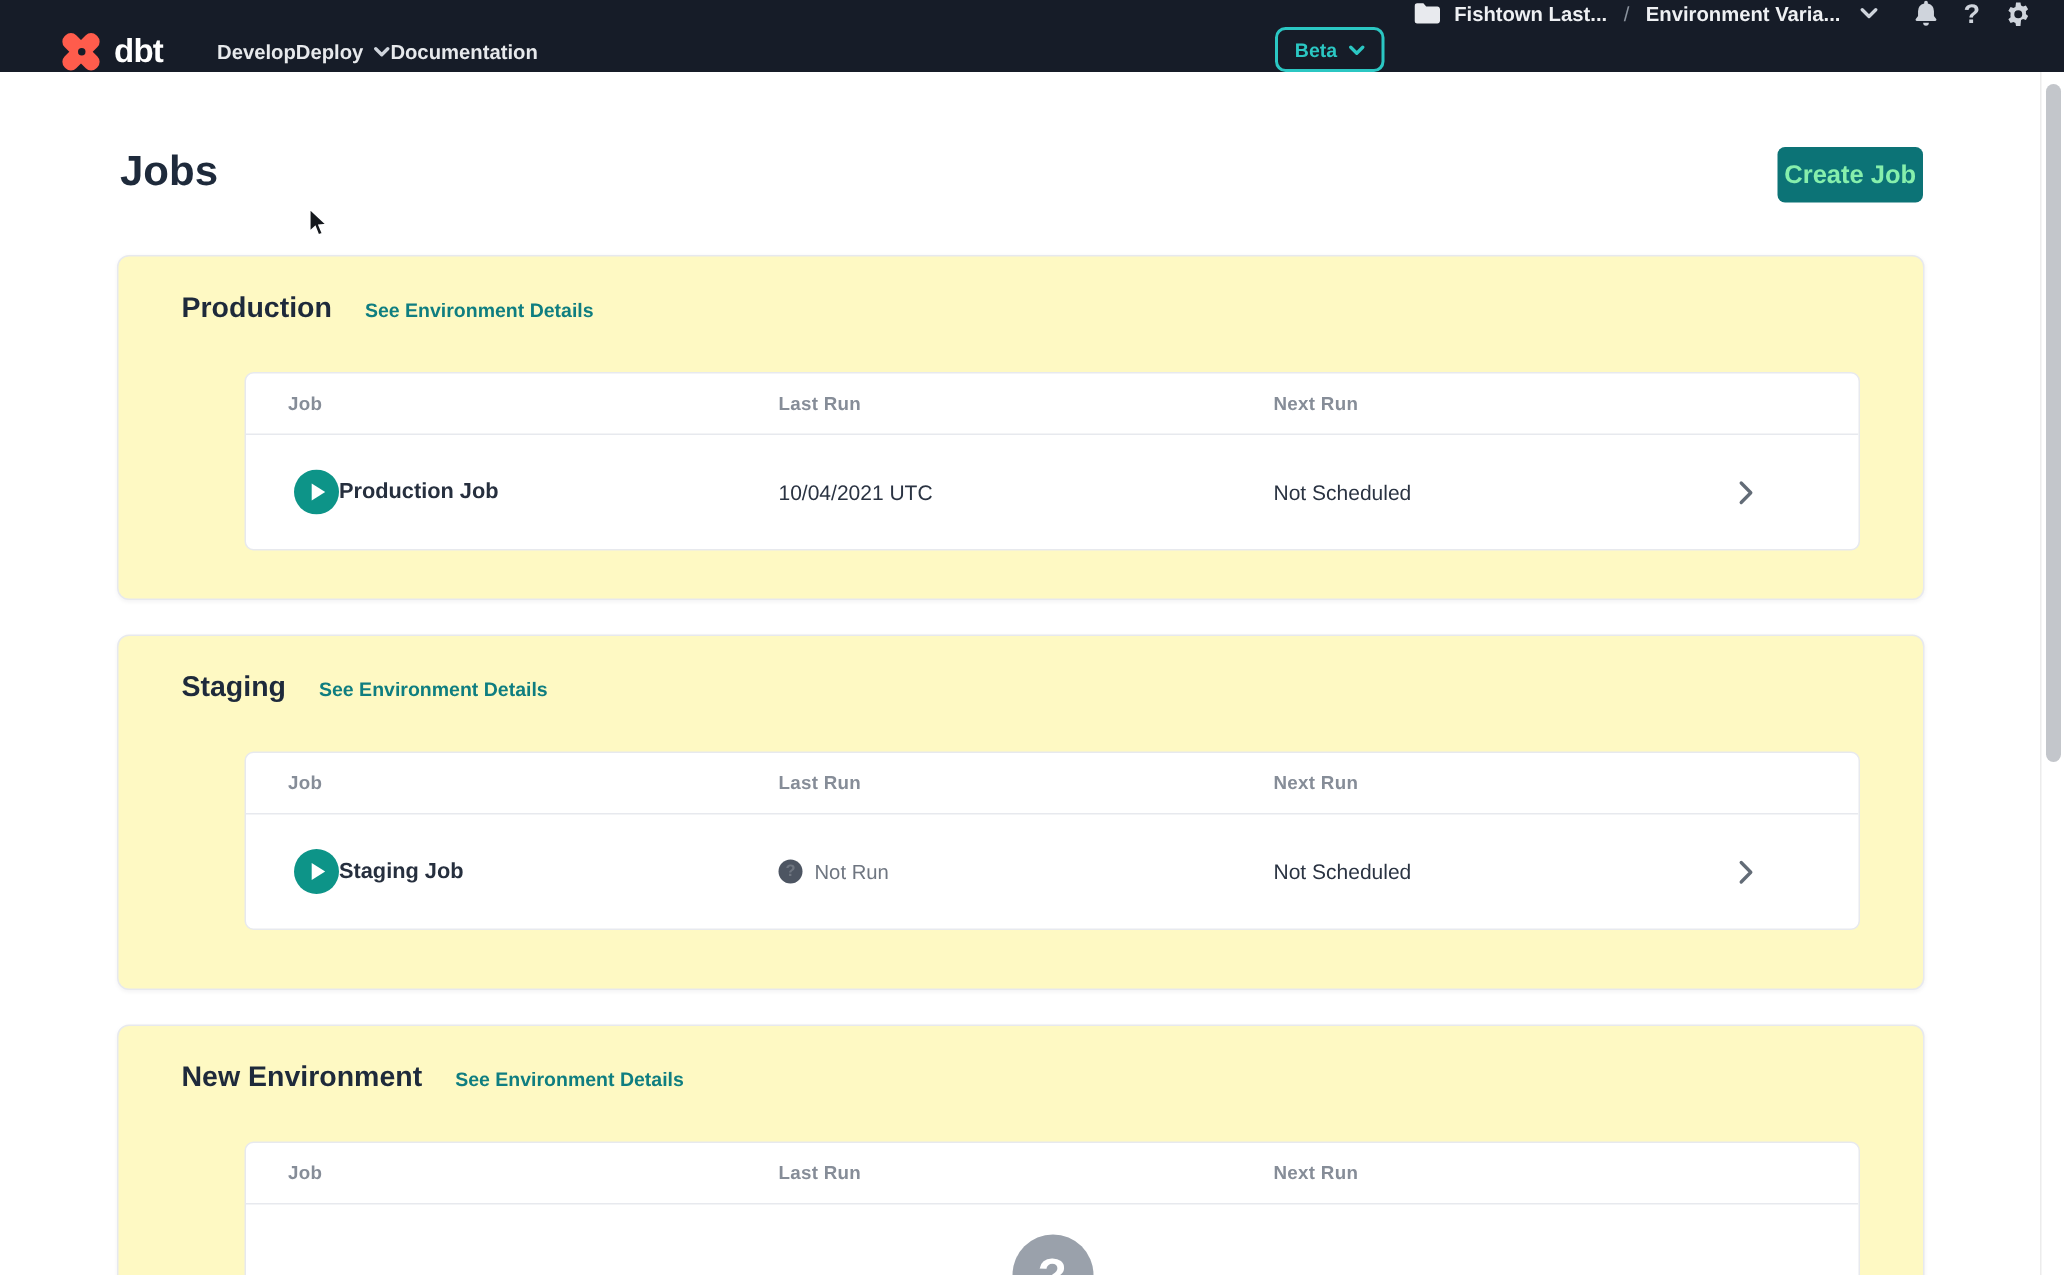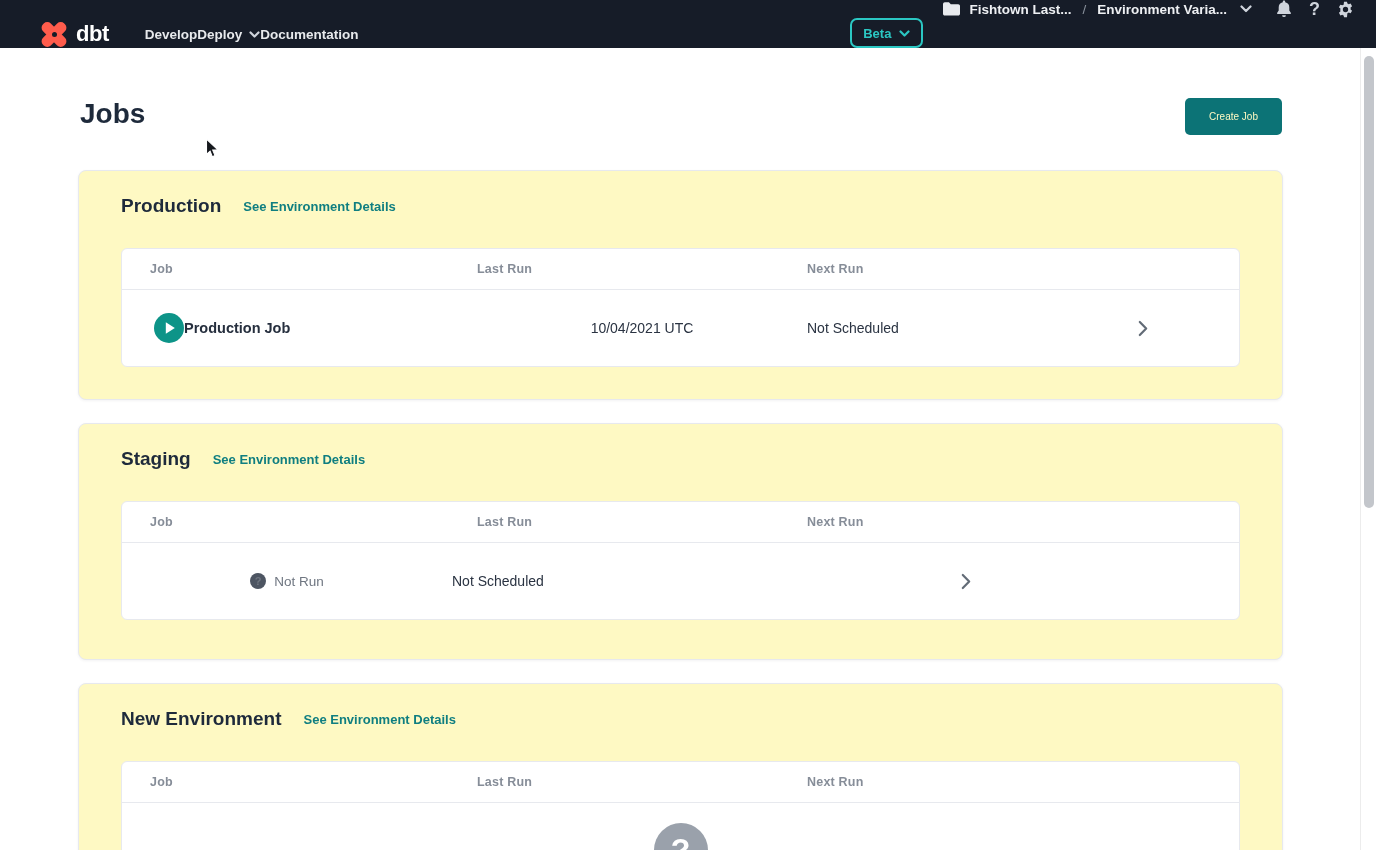--- a/index.html
+++ b/index.html
@@ -35,48 +35,48 @@
   .bc-sep { color:#8b939e; font-weight:400; padding:0 2px; }
   .bc-item { cursor:pointer; }
   .nav-icons { display:flex; align-items:center; gap:17px; margin-left:4px; }
   .nav-icons .icon-btn { background:none; border:none; cursor:pointer; display:flex;
                          align-items:center; justify-content:center; color:#cfd4dc; }
   .help-glyph { color:#cfd4dc; font-size:18px; font-weight:700; font-family:inherit; }
 
   
   .page-title { position:absolute; left:80px; top:98px; font-size:28px; font-weight:700; color:#1e2a3b; }
   .create-job { position:absolute; left:1185px; top:98px; width:97px; height:37px;
-                background:#0c7376; color:#fef9c3; border:none; border-radius:5px;
-                font-size:10px; font-weight:400; font-family:inherit; cursor:pointer; }
+                background:#0c7376; color:#86efac; border:none; border-radius:5px;
+                font-size:17px; font-weight:700; font-family:inherit; cursor:pointer; }
 
   
   .card { position:absolute; left:78px; width:1205px; background:#fef9c3;
           border:1px solid #e7e9ee; border-radius:8px;
           box-shadow:0 1px 3px rgba(16,24,40,0.05); padding:22px 42px; }
   #card-production { top:170px; height:230px; }
   #card-staging    { top:423px; height:237px; }
   #card-new        { top:683px; height:420px; }
   .card-head { display:flex; align-items:center; gap:22px; margin-bottom:31px; margin-top:2px; }
   .card-head h2 { font-size:19px; font-weight:700; color:#1e2a3b; }
   .env-link { font-size:13px; font-weight:700; color:#0f7e80; text-decoration:none; cursor:pointer; }
 
-  .jobtable { border:1px solid #e7e9ee; border-radius:6px; overflow:hidden; background:#fff; }
+  .jobtable { border:1px solid #e7e9ee; border-radius:6px; overflow:hidden; background:#fff;margin-left:42px; }
   .jt-header { display:flex; align-items:center; height:41px; border-bottom:1px solid #e7e9ee;
                color:#868d98; font-size:12.5px; font-weight:700; letter-spacing:0.2px; }
   .col-job  { width:355px; padding-left:28px; }
   .col-last { width:330px; }
   .col-next { width:240px; }
   .col-fill { flex:1; }
 
   .jt-row { display:flex; align-items:center; height:76px; cursor:pointer; }
   .cell-job { width:355px; padding-left:32px; display:flex; align-items:center; }
   .play { width:30px; height:30px; border:none; background:none; padding:0; cursor:pointer;
           display:flex; flex-shrink:0; }
   .job-name { font-size:14.5px; font-weight:700; color:#262f3e; }
-  .cell-last { width:330px; display:flex; flex-direction:column; gap:4px;align-items:center; }
+  .cell-last { width:330px; display:flex; flex-direction:column; gap:4px; }
   .last-date { font-size:14px; color:#2a3342; }
   .last-status { display:flex; align-items:center; gap:8px; font-size:13.5px; }
   .last-status.success span { color:#0e9384; font-weight:500; }
   .last-status.notrun span { color:#6f7681; }
   .qmark { width:16px; height:16px; border-radius:50%; background:#4d5562; color:#fff;
            font-size:11px; font-weight:700; display:flex; align-items:center; justify-content:center; }
   .cell-next { width:240px; font-size:14px; color:#2a3342; }
   .cell-chevron { flex:1; display:flex; align-items:center; justify-content:center; }
 
   .jt-empty { height:320px; display:flex; justify-content:center; align-items:flex-start; padding-top:20px; }
@@ -212,20 +212,29 @@
       <a class="env-link">See Environment Details</a>
     </div>
     <div class="jobtable">
       <div class="jt-header">
         <div class="col-job">Job</div>
         <div class="col-last">Last Run</div>
         <div class="col-next">Next Run</div>
         <div class="col-fill"></div>
       </div>
       <div class="jt-row">
+        <div class="cell-job">
+          <button class="play">
+            <svg width="30" height="30" viewBox="0 0 30 30">
+                <circle cx="15" cy="15" r="15" fill="#0d9488"></circle>
+                <path d="M11.8 9.3l9 5.7-9 5.7z" fill="#fff"></path>
+              </svg>
+          </button>
+          <span class="job-name">Staging Job</span>
+        </div>
         <div class="cell-last">
           <div class="last-status notrun">
             <span class="qmark">?</span>
             <span>Not Run</span>
           </div>
         </div>
         <div class="cell-next">Not Scheduled</div>
         <div class="cell-chevron">
           <svg width="10" height="17" viewBox="0 0 10 17">
               <path d="M1.8 2l6.4 6.5L1.8 15" stroke="#636c77" stroke-width="2.2" fill="none" stroke-linecap="round" stroke-linejoin="round"></path>

